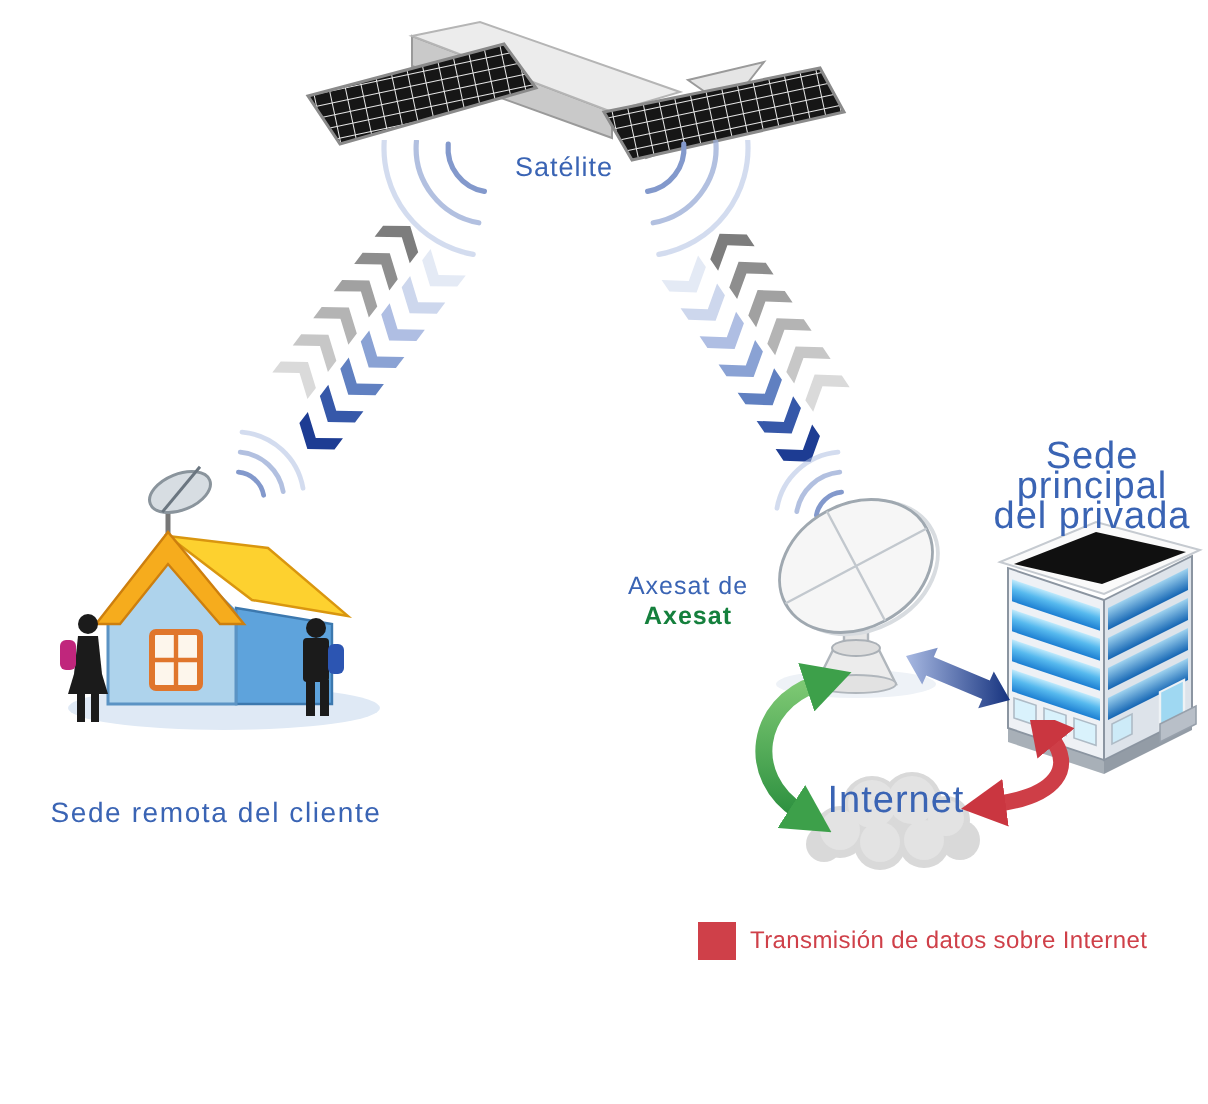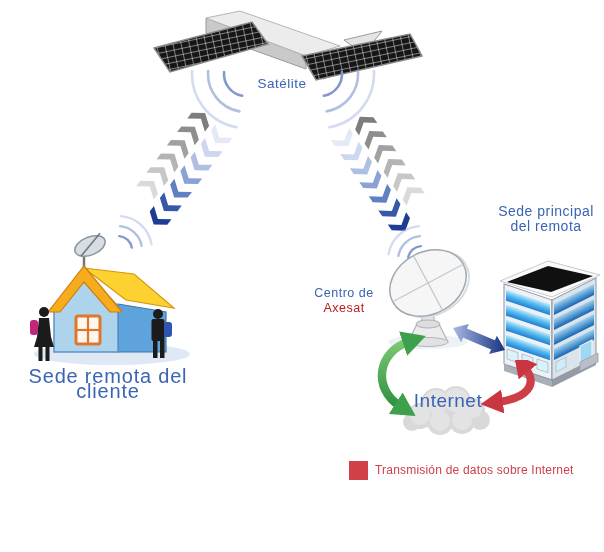--- a/index.html
+++ b/index.html
@@ -1,24 +1,24 @@
 <!DOCTYPE html>
 <html><head>
 <meta charset="utf-8">
 <style>
   html,body{margin:0;padding:0;background:#fff;}
   #stage{position:relative;width:604px;height:552px;background:#fff;overflow:hidden;
          font-family:"Liberation Sans",sans-serif;}
   .abs{position:absolute;}
   .label{position:absolute;color:#3a64b4;letter-spacing:.5px;text-align:center;line-height:15px;}
   .lbl-sat{left:222px;top:76px;width:120px;font-size:13.5px;}
-  .lbl-remote{left:18px;top:369px;width:180px;font-size:20px;letter-spacing:.8px;}
+  .lbl-remote{left:18px;top:399px;width:180px;font-size:14px;letter-spacing:.8px;}
   .lbl-ops{left:294px;top:286px;width:100px;font-size:12.5px;}
-  .lbl-ops .brand{font-weight:normal;color:#b91c1c;}
-  .lbl-hq{left:488px;top:204px;width:116px;font-size:14px;}
+  .lbl-ops .brand{font-weight:bold;color:#15803d;}
+  .lbl-hq{left:488px;top:221px;width:116px;font-size:19px;}
   .lbl-internet{left:410px;top:393px;width:76px;font-size:19px;}
   .legend{position:absolute;left:349px;top:461px;}
   .legend-row{display:flex;align-items:flex-end;height:19px;margin-bottom:12px;}
   .swatch{width:19px;height:19px;margin-right:7px;flex:none;}
   .legend-label{font-size:12px;letter-spacing:.2px;white-space:nowrap;line-height:19px;}
   .ripple path{fill:none;stroke-linecap:round;}
 </style>
 </head>
 <body>
 
@@ -239,26 +239,26 @@
     <polygon fill="url(#gradBlueArrow)" points="5,12 20.9,7.9 18.9,12.5 46.9,24.3 48.9,19.7 57,34 41.1,38.1 43.1,33.5 15.1,21.7 13.1,26.3"></polygon>
   </svg>
 
   <svg class="abs" style="left:480px;top:360px" width="70" height="55">
     <path d="M45,8 C58,24 48,38 18,42" fill="none" stroke="#ce3e47" stroke-width="8" marker-start="url(#ahr)" marker-end="url(#ahr)"></path>
   </svg>
 
   <div class="label lbl-sat">Satélite</div>
   <div class="label lbl-remote">Sede remota del cliente</div>
   <div class="label lbl-ops">
-    <div>Centro de</div>
+    <div>Axesat de</div>
     <div class="brand">Axesat</div>
   </div>
   <div class="label lbl-hq">
     <div>Sede principal</div>
-    <div>del remota</div>
+    <div>del privada</div>
   </div>
   <div class="label lbl-internet">Internet</div>
 
   <div class="legend">
     <div class="legend-row">
       <span class="swatch" style="background-color: rgb(207, 64, 73);"></span>
       <span class="legend-label" style="color: rgb(207, 64, 73);">Transmisión de datos sobre Internet</span>
     </div>
   </div>
 

